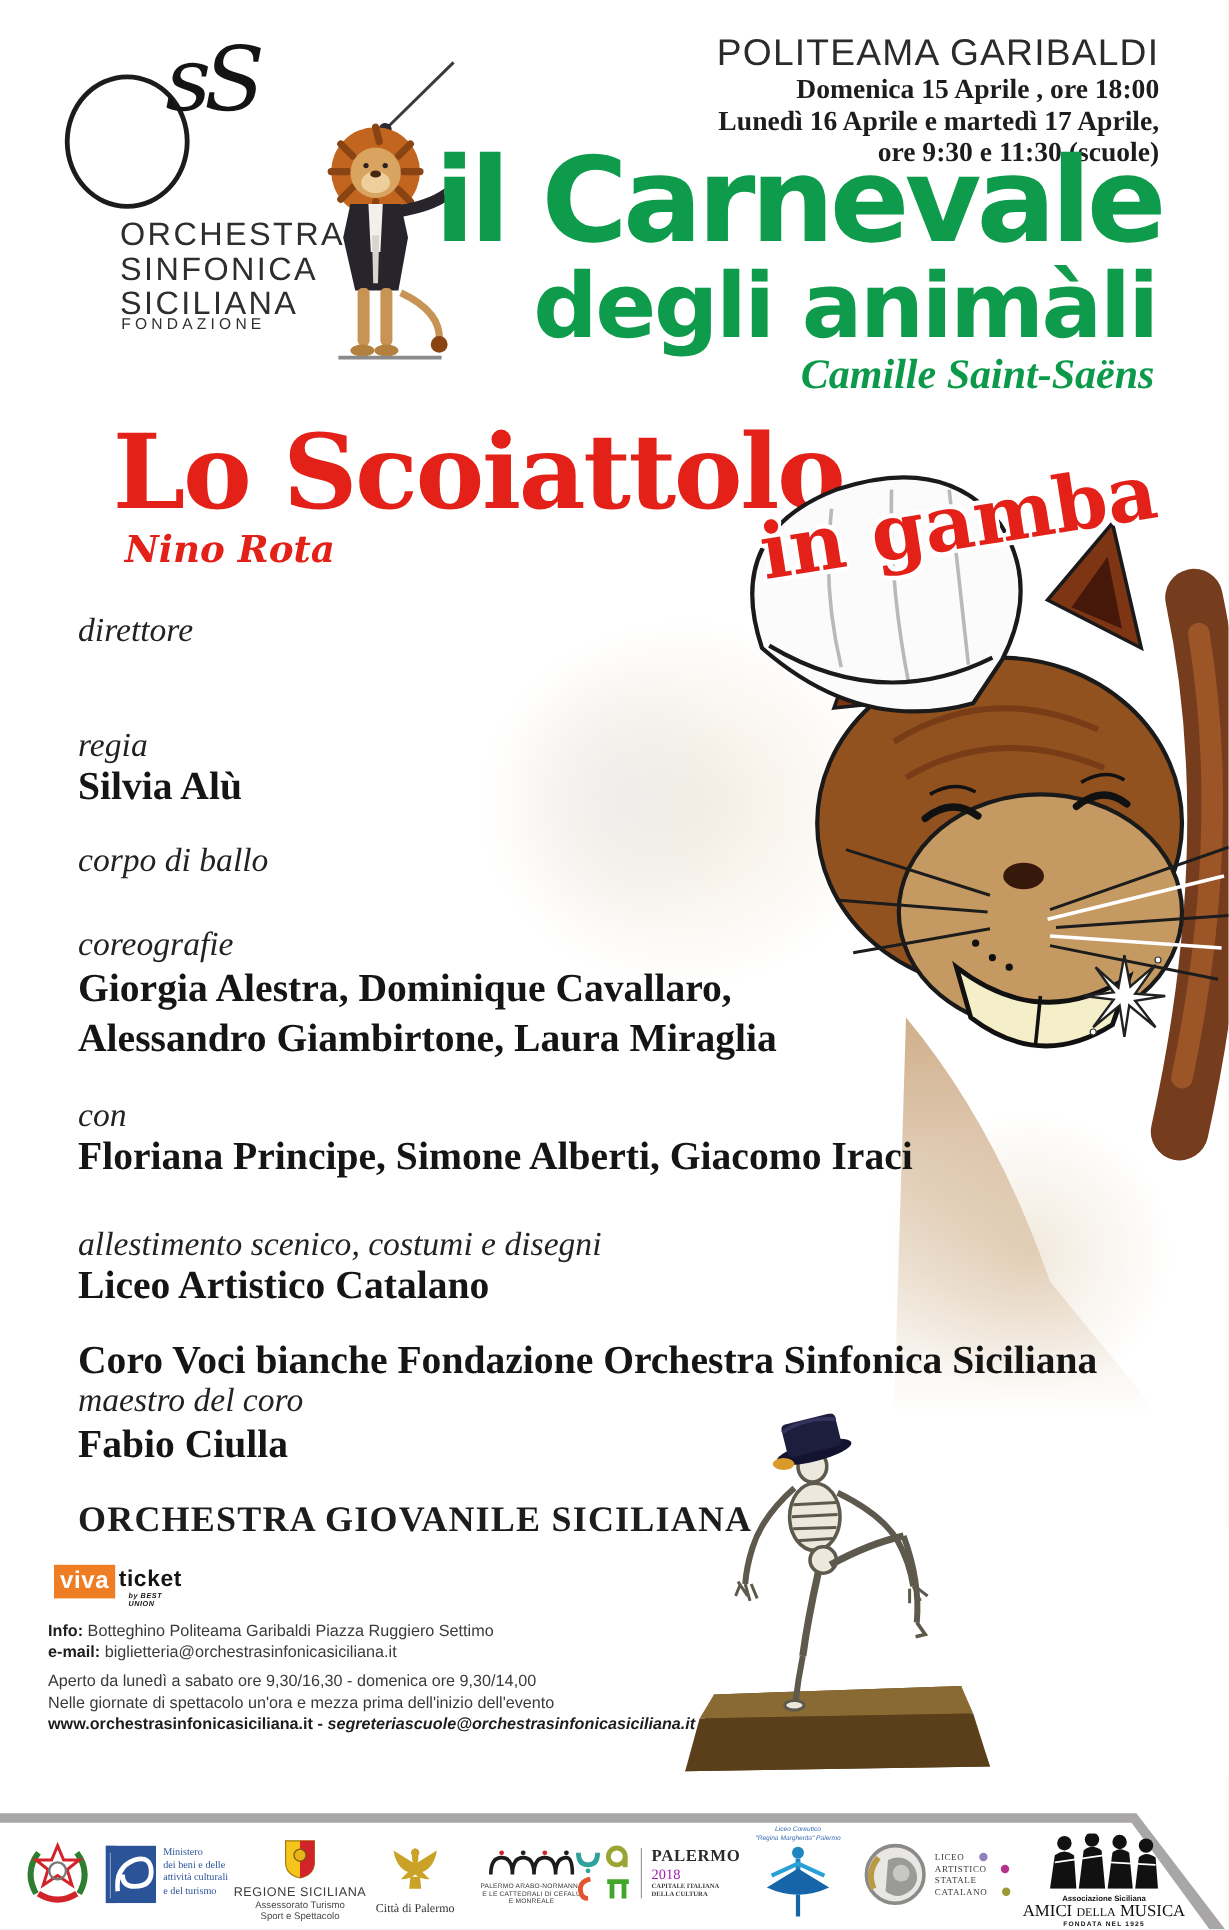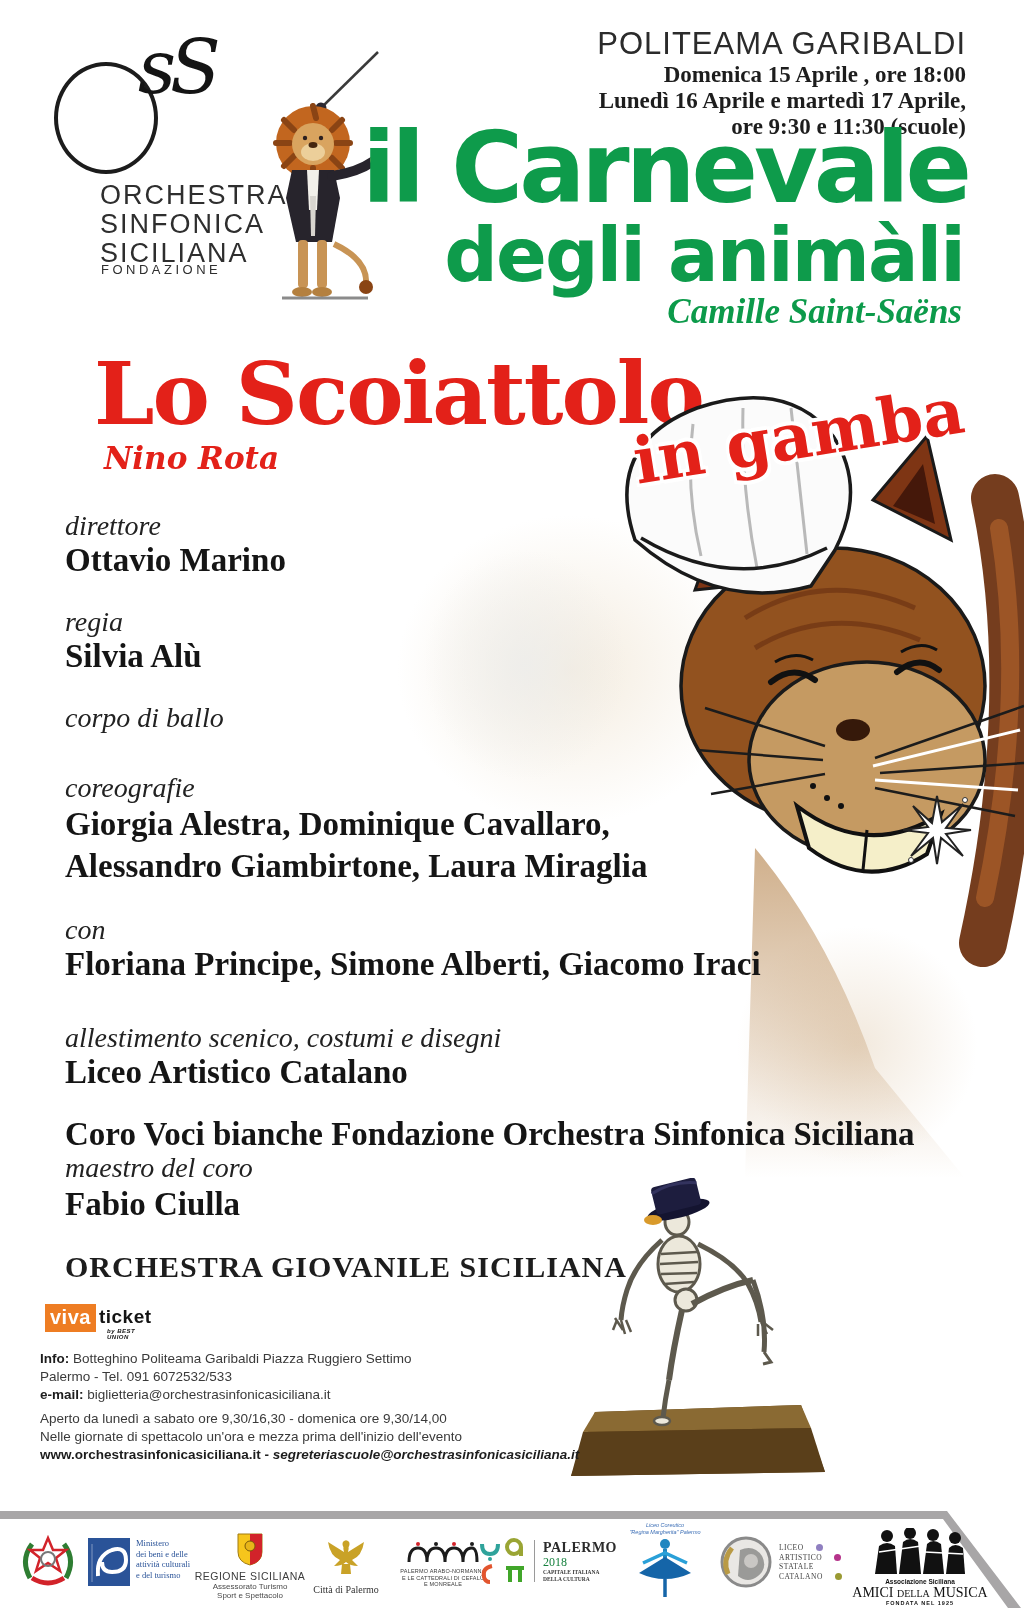--- a/index.html
+++ b/index.html
@@ -46,21 +46,21 @@
   .info .weblast i{font-style:italic;}
 
   
   .gline{left:0;top:1505px;z-index:2;}
   .flogo{z-index:4;text-align:center;font-family:"Liberation Sans",sans-serif;color:#3a3a3a;}
   .flogo .cap1{font-size:10.5px;letter-spacing:.5px;color:#3c3c3c;}
   .flogo .cap2{font-size:8px;line-height:9px;color:#4a4a4a;}
   .mibact-txt{font-size:8.5px;line-height:10.5px;color:#2a5398;text-align:left;}
   .arabo-cap{font-size:5.5px;line-height:6.5px;color:#3a3a3a;letter-spacing:.2px;}
   .p18-name{font-size:14px;font-weight:bold;color:#2b2b2b;letter-spacing:.5px;line-height:15px;text-align:left;}
-  .p18-year{font-size:12px;color:#15803d;line-height:14px;text-align:left;}
+  .p18-year{font-size:12px;color:#a21caf;line-height:14px;text-align:left;}
   .p18-sub{font-size:5.5px;line-height:6.5px;color:#3a3a3a;text-align:left;font-weight:bold;}
   .coreutico-cap{font-size:5.5px;line-height:6.5px;font-style:italic;color:#3a6db5;}
   .cat-line{font-size:7.5px;line-height:9.5px;color:#3f3f3f;letter-spacing:.5px;text-align:left;display:flex;align-items:center;gap:12px;}
   .dot{display:inline-block;width:7px;height:7px;border-radius:50%;}
   .amici-1{font-size:6.5px;font-weight:bold;color:#111;}
   .amici-2{font-family:"Liberation Serif",serif;font-variant:small-caps;font-size:14px;color:#111;line-height:15px;}
   .amici-3{font-size:5.5px;letter-spacing:1px;color:#111;font-weight:bold;}
 
   .wash{border-radius:50%;z-index:0;}
 </style>
@@ -150,21 +150,20 @@
       <circle cx="28" cy="-30" r="2.5" fill="#fff" stroke="#333" stroke-width="1"></circle>
       <circle cx="-26" cy="30" r="2.5" fill="#fff" stroke="#333" stroke-width="1"></circle>
     </g>
   </svg>
 
   <div class="abs dserif piece-title">Lo Scoiattolo</div>
   <div class="abs dserif piece-composer">Nino Rota</div>
   <div class="abs dserif tagline">in gamba</div>
 
   <div class="abs role" style="top:510px;">direttore</div>
-  <div class="abs names" style="top:542px;">Ottavio Marino</div>
   <div class="abs role" style="top:606px;">regia</div>
   <div class="abs names" style="top:638px;">Silvia Alù</div>
   <div class="abs role" style="top:702px;">corpo di ballo</div>
   <div class="abs role" style="top:772px;">coreografie</div>
   <div class="abs names" style="top:806px;">Giorgia Alestra, Dominique Cavallaro,</div>
   <div class="abs names" style="top:848px;">Alessandro Giambirtone, Laura Miraglia</div>
   <div class="abs role" style="top:914px;">con</div>
   <div class="abs names" style="top:946px;">Floriana Principe, Simone Alberti, Giacomo Iraci</div>
   <div class="abs role" style="top:1022px;">allestimento scenico, costumi e disegni</div>
   <div class="abs names" style="top:1116px;">Coro Voci bianche Fondazione Orchestra Sinfonica Siciliana</div>
@@ -174,21 +173,20 @@
   <div class="abs orchestra-line">ORCHESTRA GIOVANILE SICILIANA</div>
 
   <div class="abs vt">
     <span class="vt-viva">viva</span>
     <span class="vt-ticket">ticket</span>
     <span class="vt-by">by BEST UNION</span>
   </div>
 
   <div class="abs info">
     <div><b>Info:</b><span> Botteghino Politeama Garibaldi Piazza Ruggiero Settimo</span></div>
-    <div>Palermo - Tel. 091 6072532/533</div>
     <div><b>e-mail:</b><span> biglietteria@orchestrasinfonicasiciliana.it</span></div>
     <div class="gap"></div>
     <div>Aperto da lunedì a sabato ore 9,30/16,30 - domenica ore 9,30/14,00</div>
     <div>Nelle giornate di spettacolo un'ora e mezza prima dell'inizio dell'evento</div>
     <div class="weblast"><span>www.orchestrasinfonicasiciliana.it</span><span> - </span><i>segreteriascuole@orchestrasinfonicasiciliana.it</i></div>
   </div>
 
   <svg class="abs" style="left:565px;top:1178px;z-index:3;" width="290" height="300" viewBox="0 0 290 300">
     <path d="M30 234 L236 227 L260 294 L6 298 Z" fill="#66491f"></path>
     <path d="M30 234 L236 227 L246 250 L18 254 Z" fill="#8a6a33"></path>

